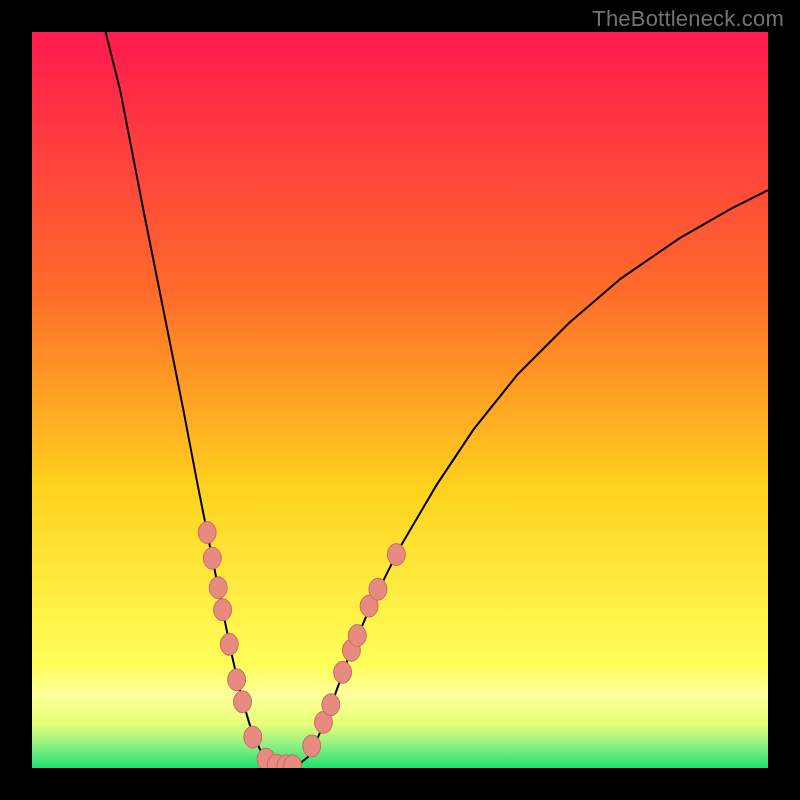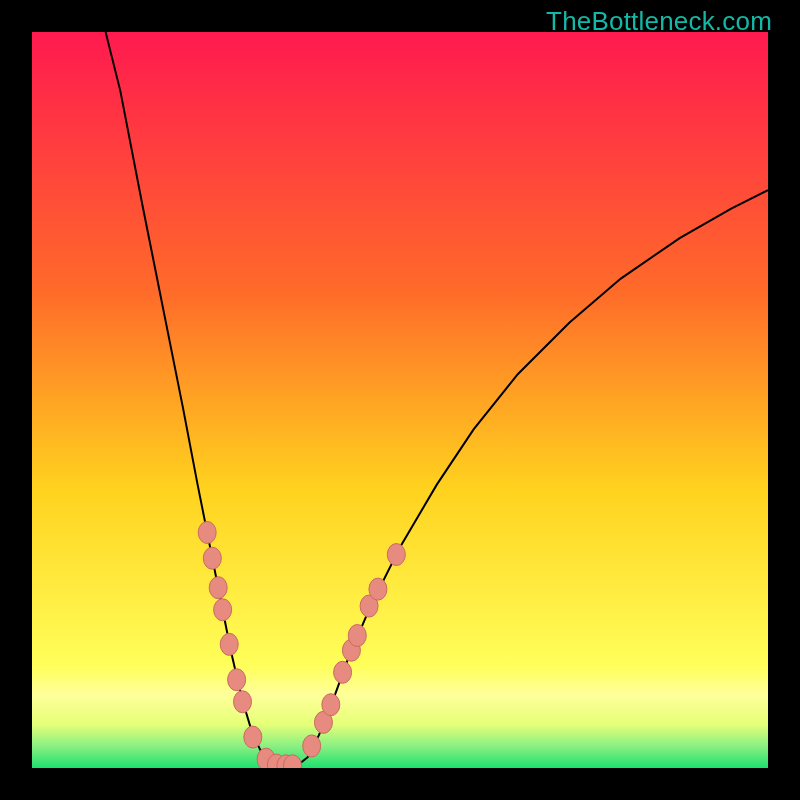--- a/index.html
+++ b/index.html
@@ -22,24 +22,24 @@
   .plot {
     position: absolute;
     left: 32px;
     top: 32px;
     width: 736px;
     height: 736px;
   }
   .watermark {
     position: absolute;
     top: 6px;
-    right: 28px;
-    font-size: 26px;
+    right: 16px;
+    font-size: 22px;
     font-weight: 500;
-    color: #14b8a6;
+    color: #737373;
     letter-spacing: 0.2px;
     font-family: Arial, sans-serif;
   }
 </style>
 </head>
 <body>
 
 <div class="frame">
   <div class="watermark">TheBottleneck.com</div>
   <svg class="plot" viewBox="0 0 736 736" preserveAspectRatio="none">

